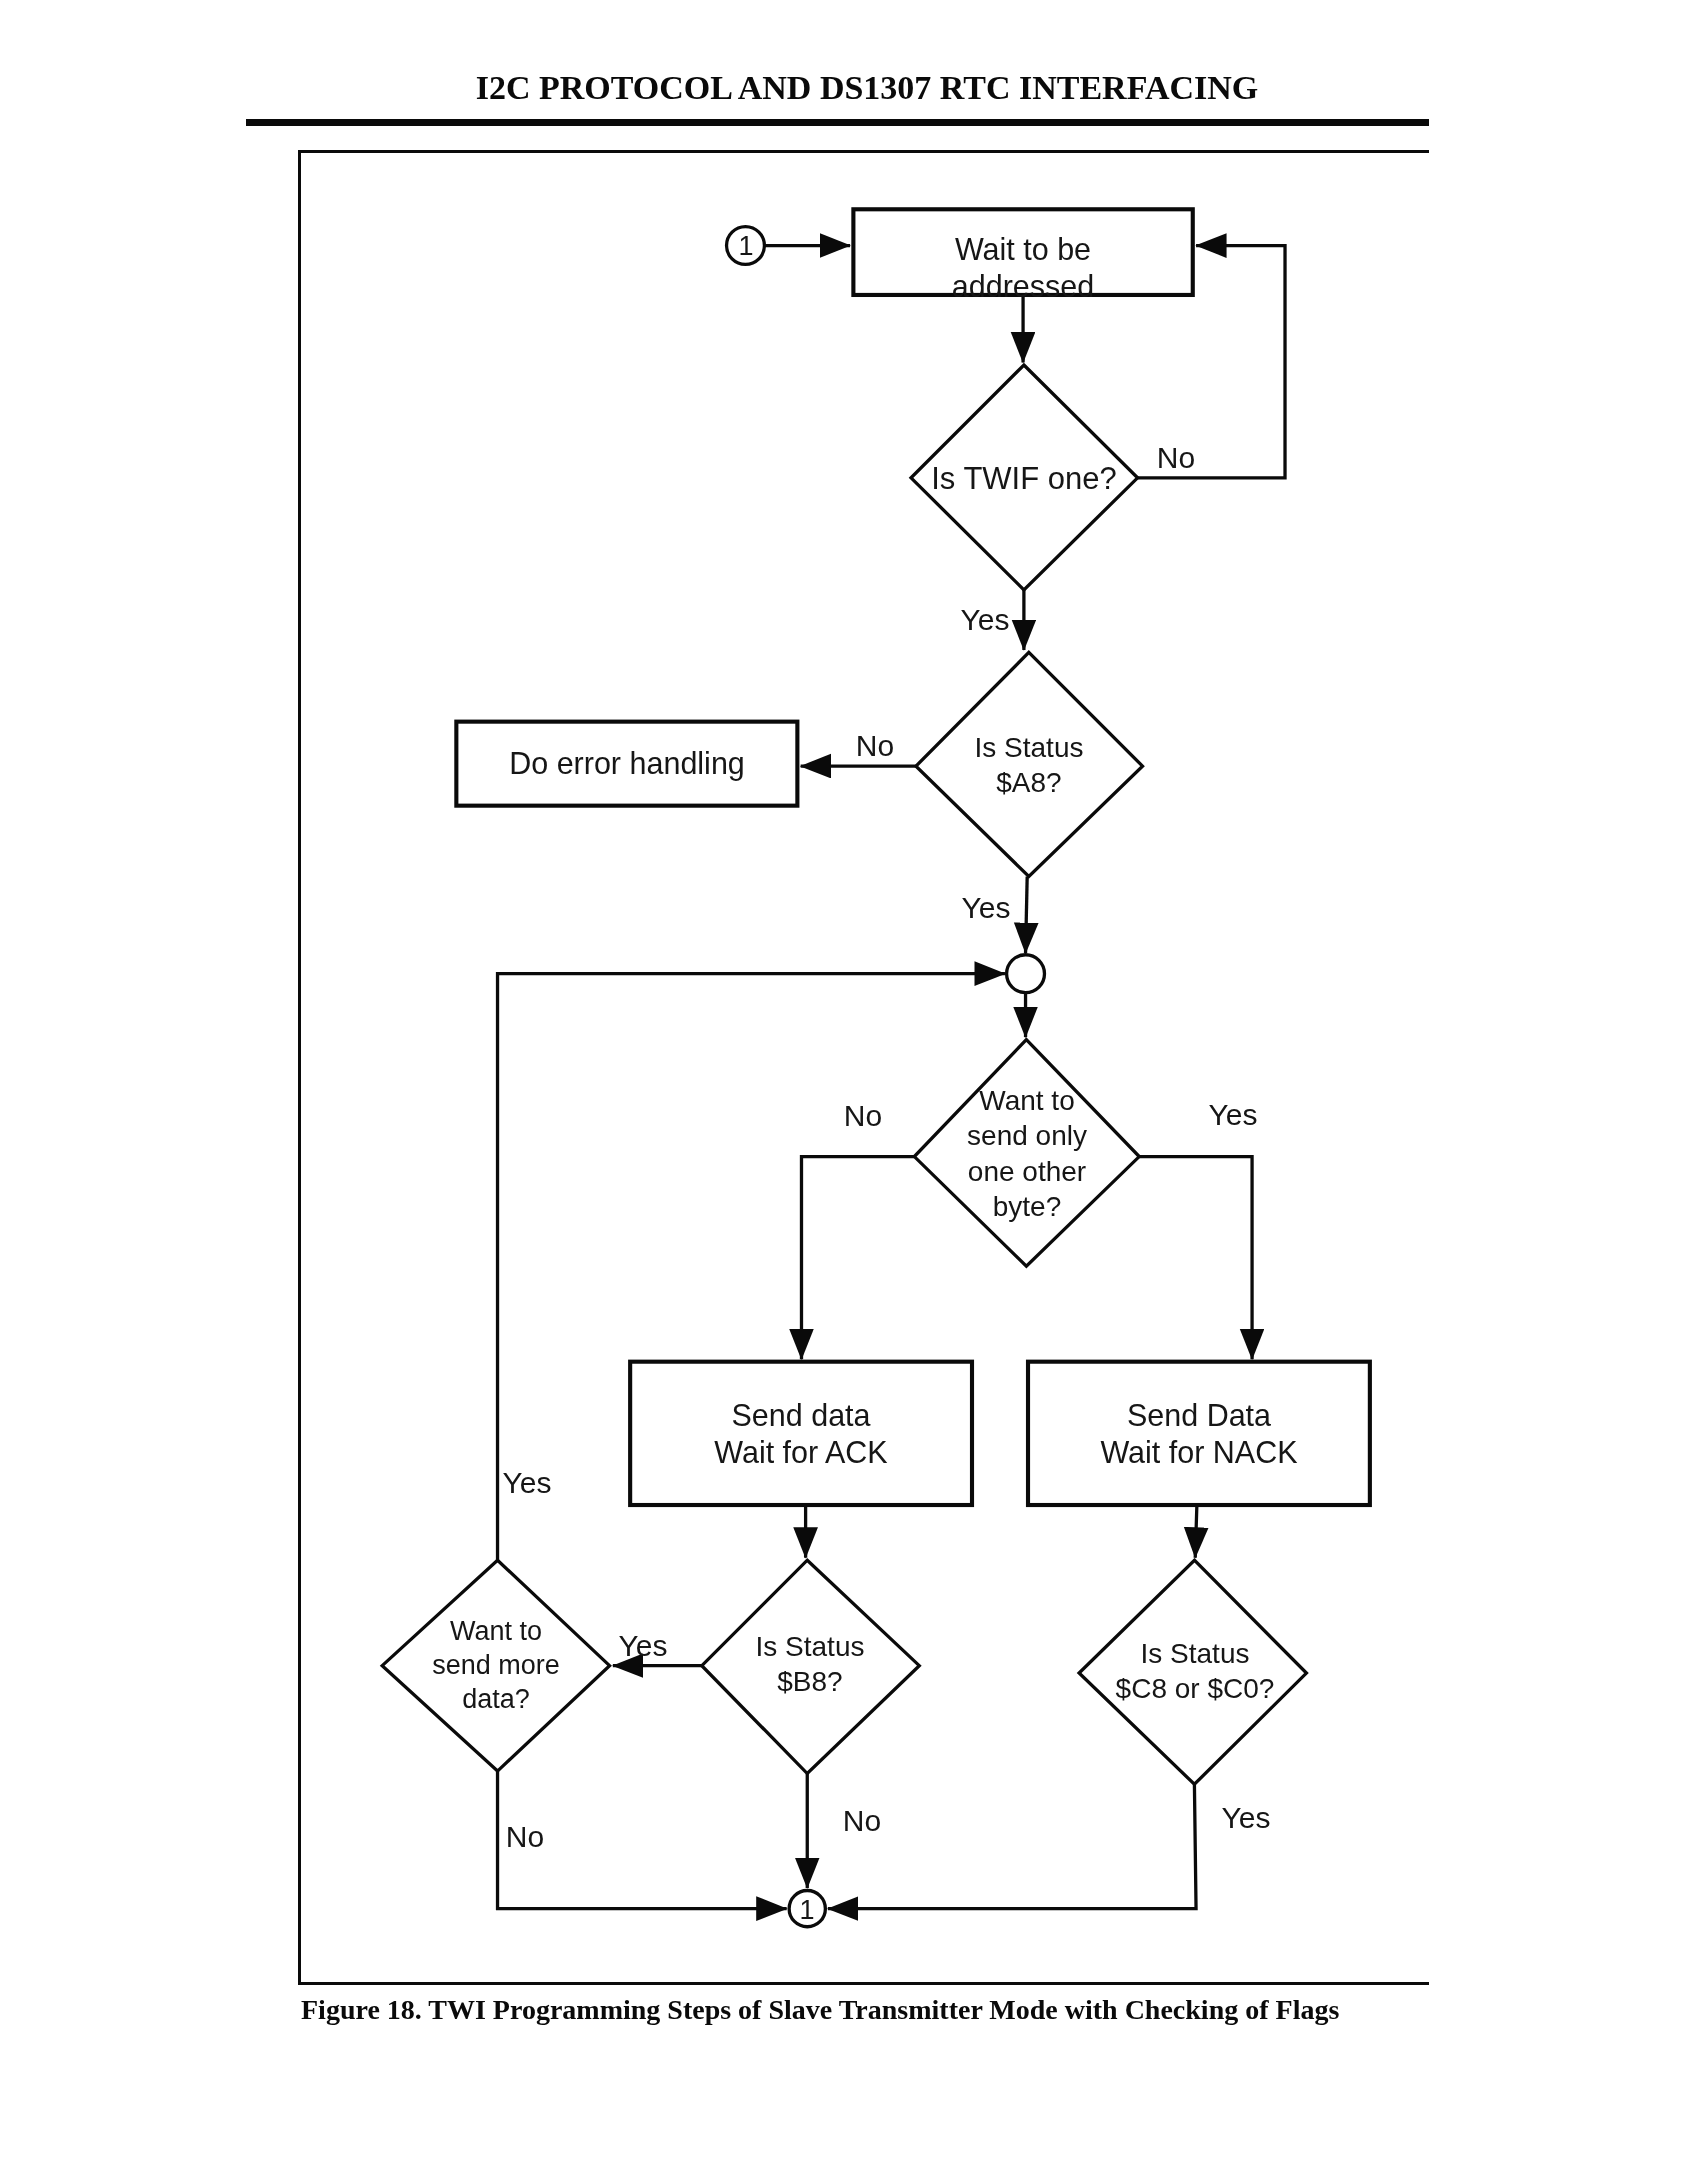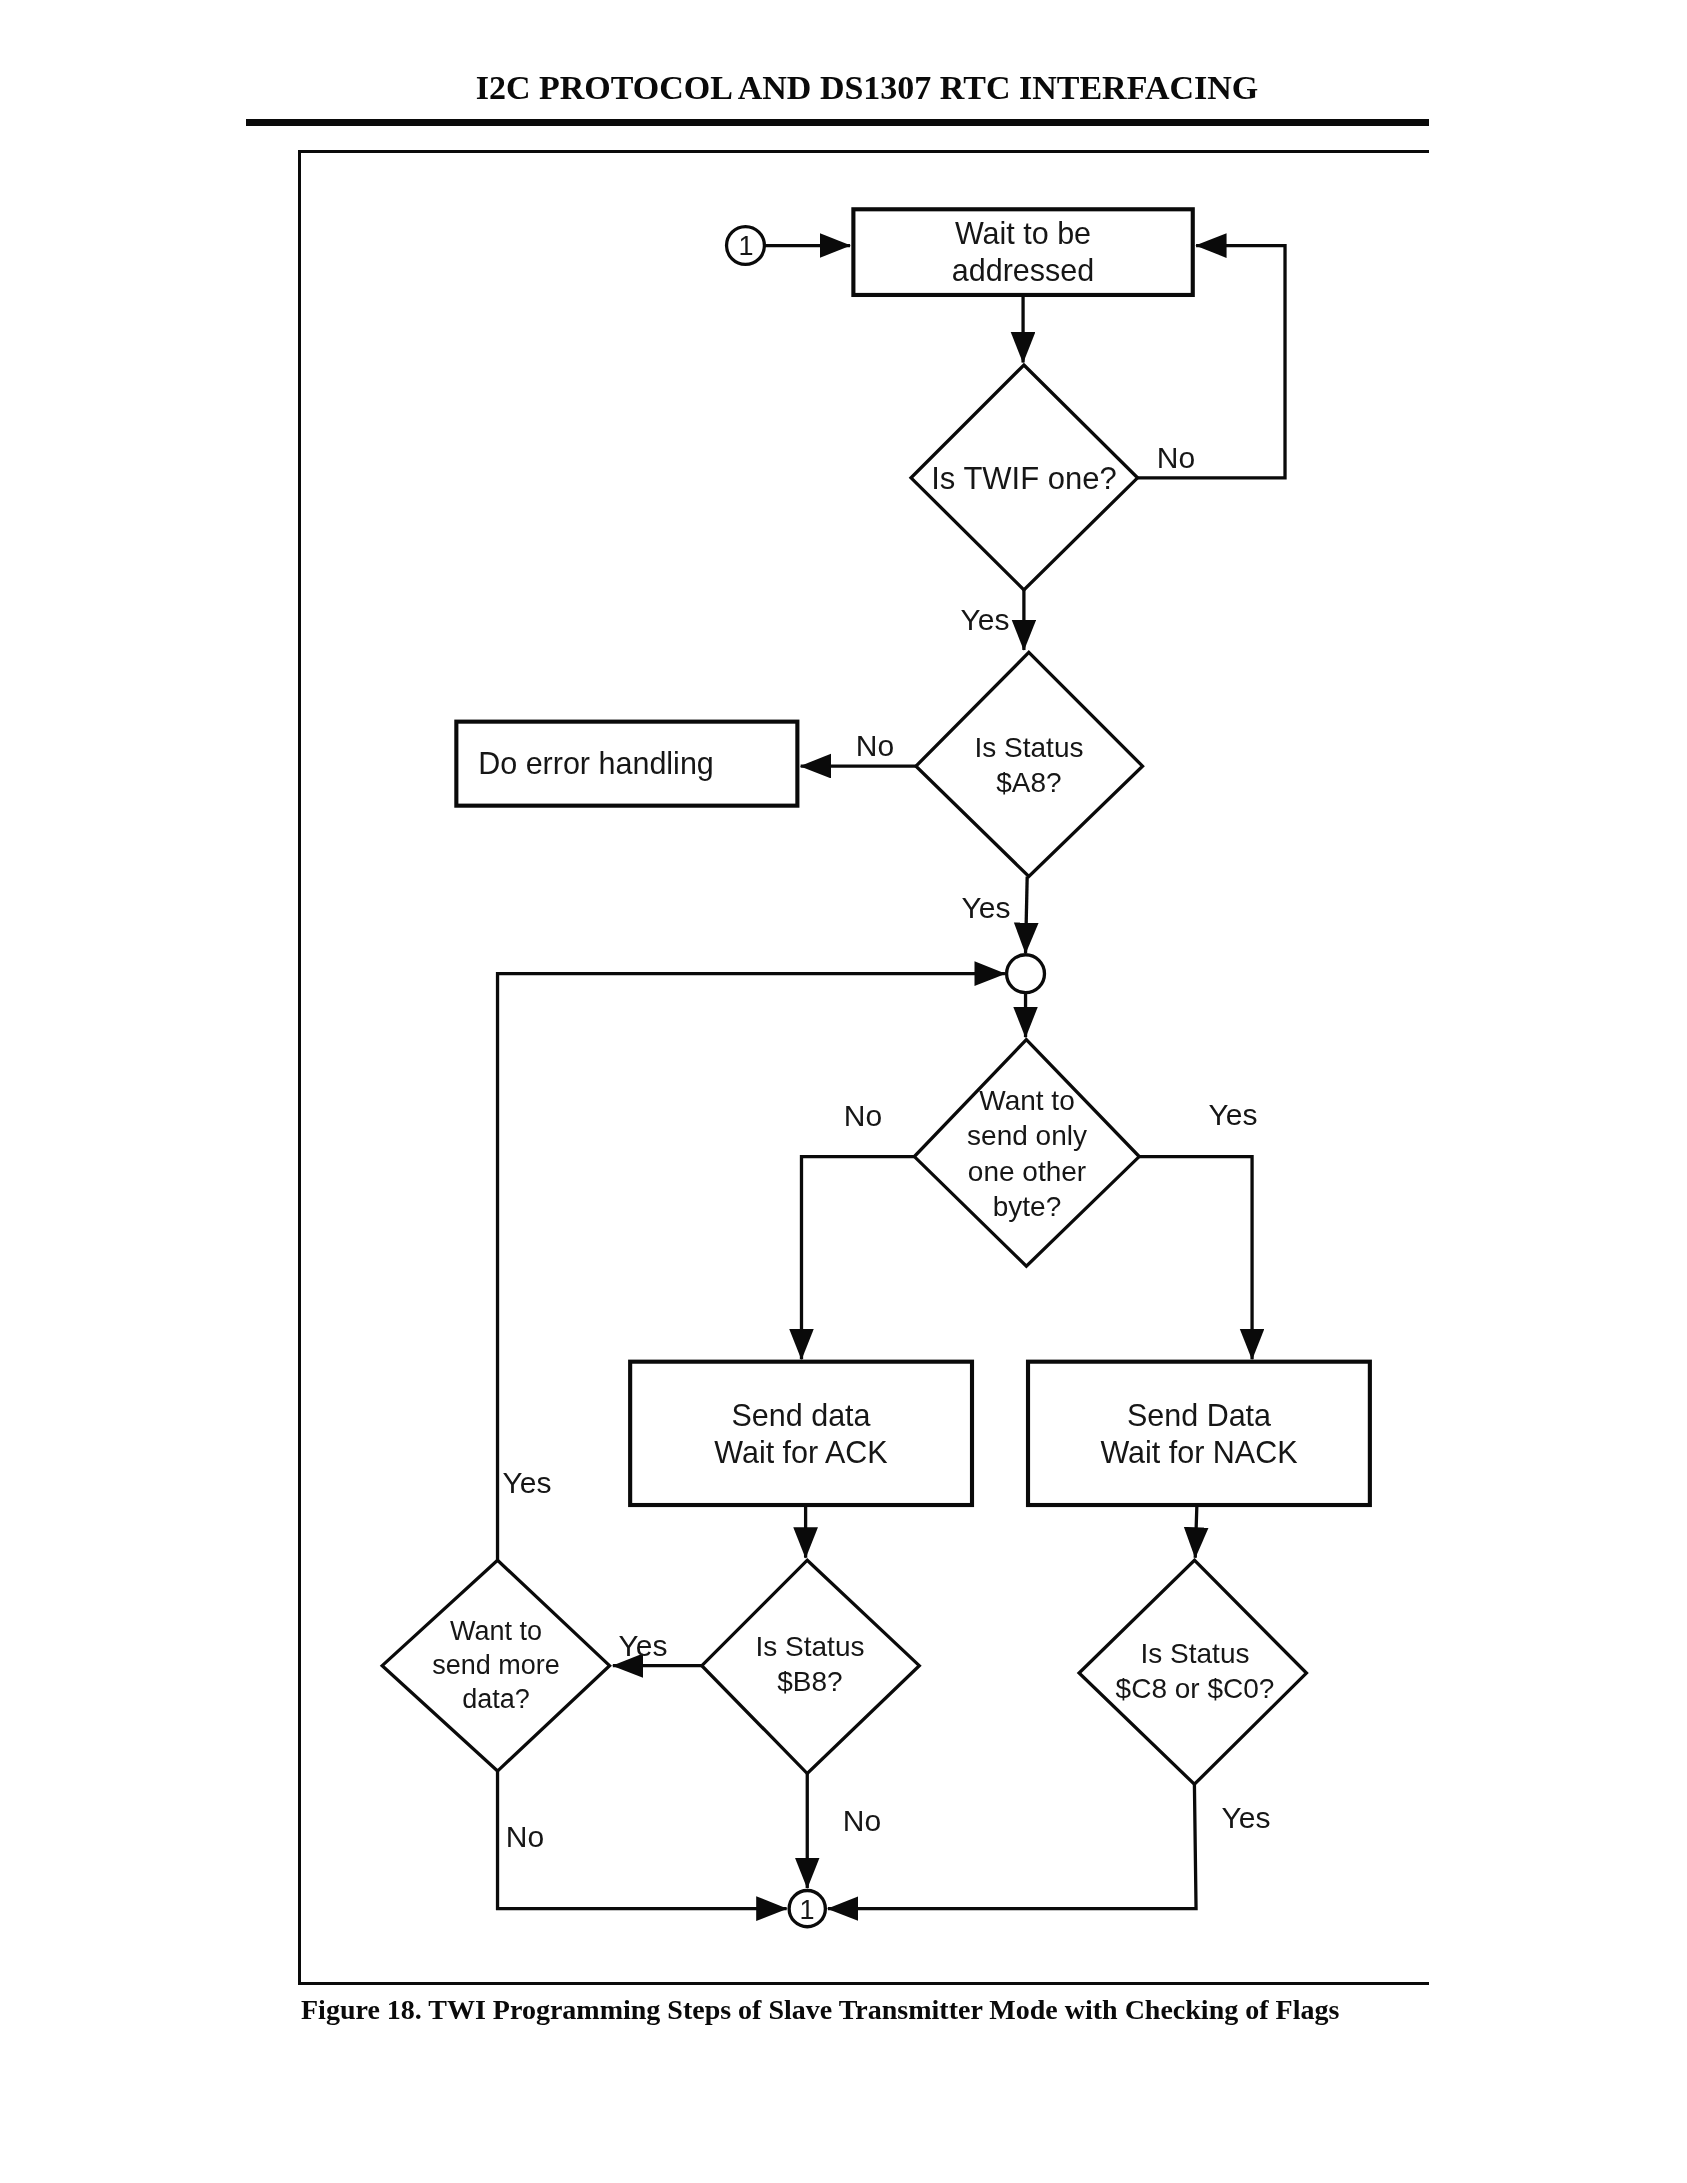--- a/index.html
+++ b/index.html
@@ -100,24 +100,24 @@
       <rect x="765" y="1653" width="415" height="174" stroke-width="5"></rect>
       <rect x="1248" y="1653" width="415" height="174" stroke-width="5"></rect>
       <polygon points="980,1894 1116,2022 980,2153 852,2022" stroke-width="4"></polygon>
       <polygon points="604,1894 740,2022 604,2150 464,2022" stroke-width="4"></polygon>
       <polygon points="1450,1894 1586,2031 1450,2166 1310,2031" stroke-width="4"></polygon>
       <circle cx="980" cy="2317" r="22" stroke-width="4"></circle>
     </g>
   </svg>
 
   <div class="connector-num" style="left:746px;top:246px">1</div>
-  <div class="node-text" style="left:1023px;top:252px">Wait to be
+  <div class="node-text" style="left:1023px;top:268px">Wait to be
 addressed</div>
   <div class="node-text" style="left:1024px;top:479px;font-size:31px">Is TWIF one?</div>
-  <div class="node-text" style="left:596px;top:764px">Do error handling</div>
+  <div class="node-text" style="left:627px;top:764px">Do error handling</div>
   <div class="node-text diamond-text" style="left:1029px;top:765px">Is Status
 $A8?</div>
   <div class="node-text diamond-text" style="left:1027px;top:1154px">Want to
 send only
 one other
 byte?</div>
   <div class="node-text" style="left:801px;top:1434px">Send data
 Wait for ACK</div>
   <div class="node-text" style="left:1199px;top:1434px">Send Data
 Wait for NACK</div>

